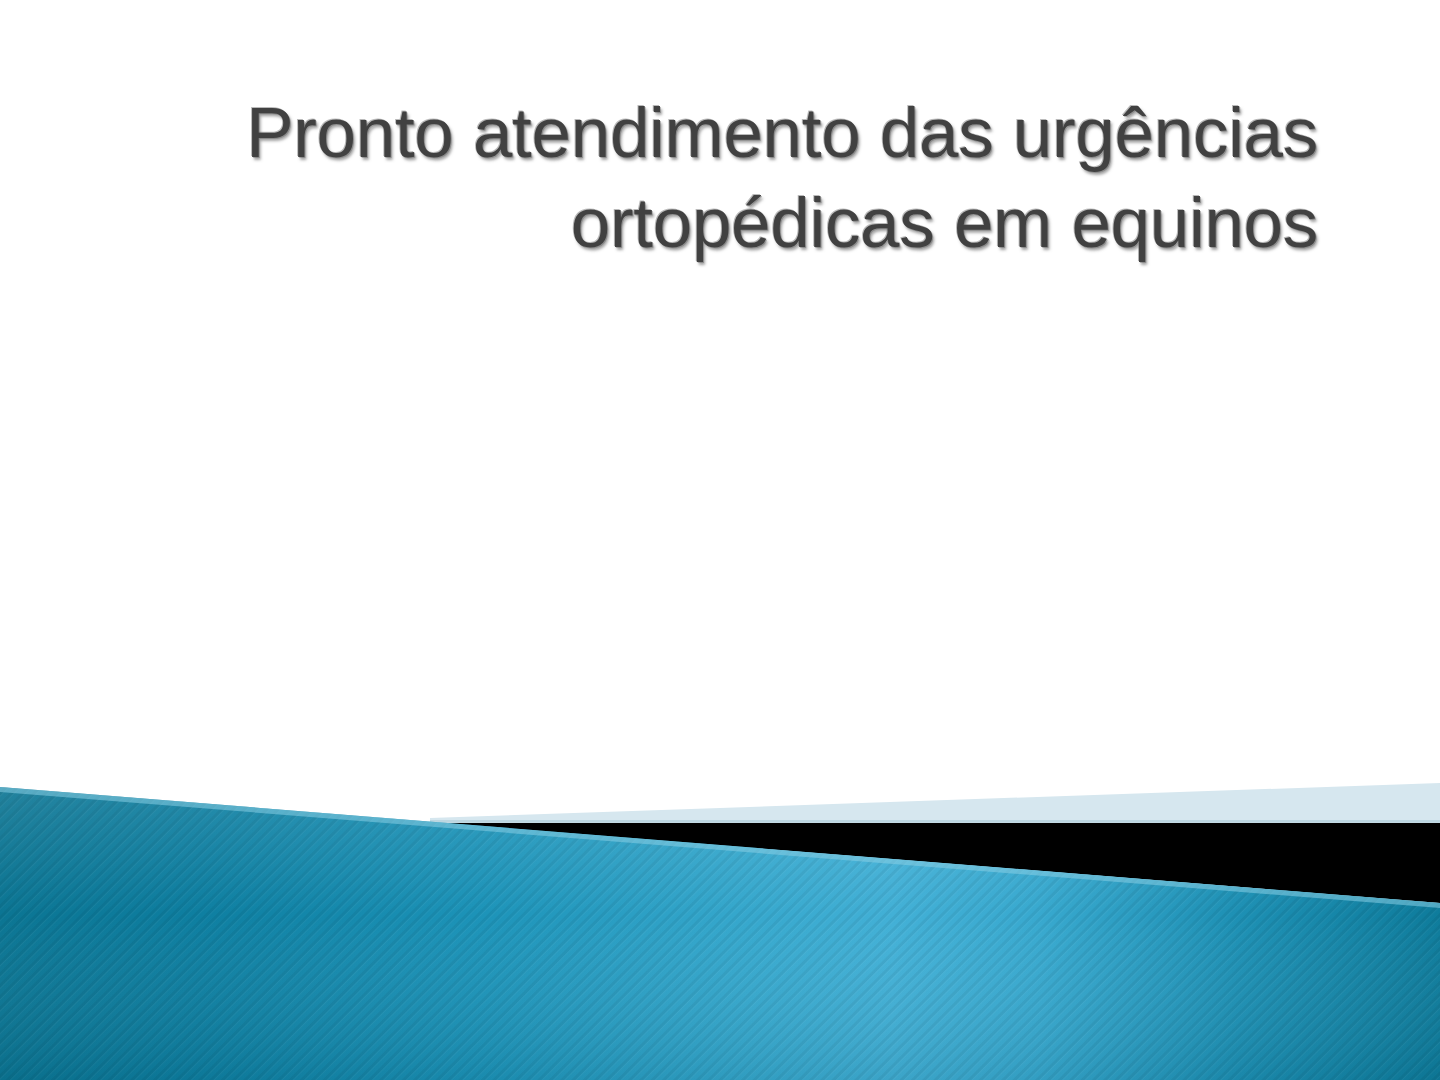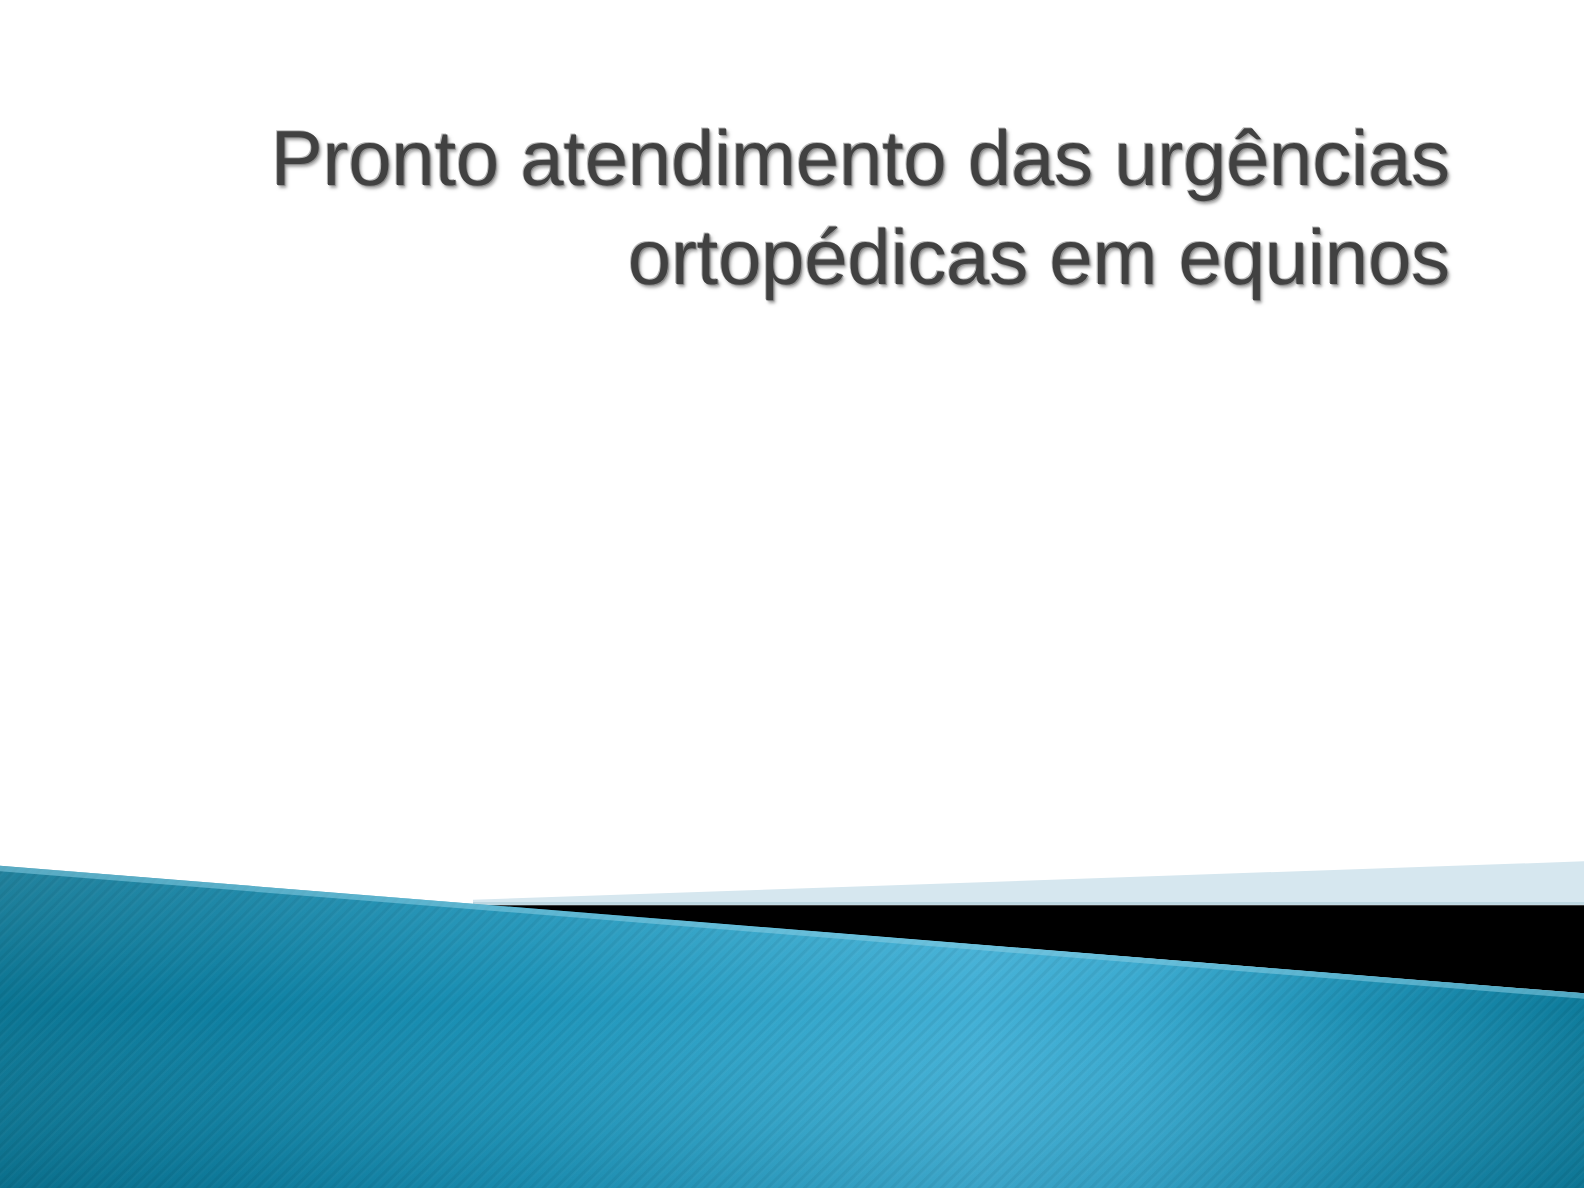--- a/index.html
+++ b/index.html
@@ -20,21 +20,21 @@
     width: 1440px;
     height: 1080px;
     background: #ffffff;
     overflow: hidden;
   }
 
   
   #title-area {
     position: absolute;
     left: 150px;
-    top: 100px;
+    top: 88px;
     width: 1168px;
     text-align: right;
   }
 
   #slide-title {
     margin: 0;
     font-family: "Liberation Sans", sans-serif;
     font-weight: 400;
     font-size: 71px;
     line-height: 1.27;

